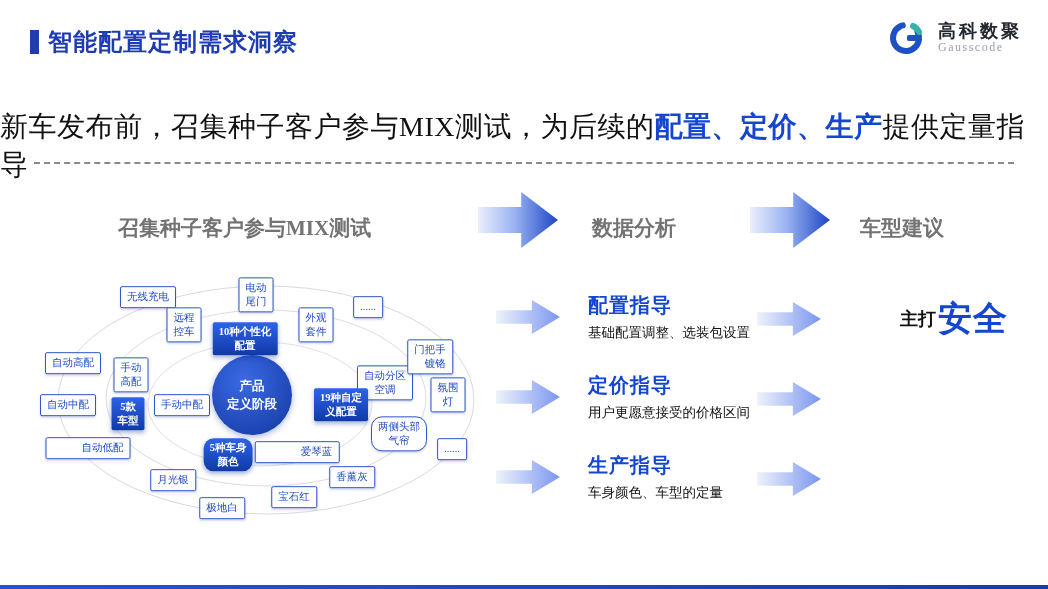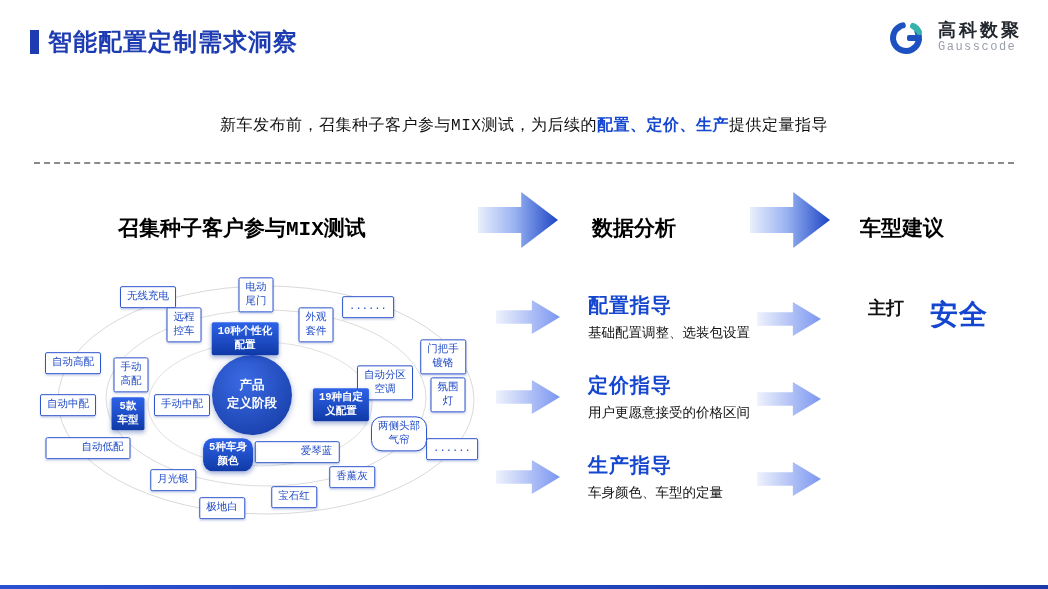--- a/index.html
+++ b/index.html
@@ -1,34 +1,34 @@
 <!DOCTYPE html>
 <html><head>
 <meta charset="utf-8">
 <style>
   html,body{margin:0;padding:0;background:#e8e8e8;}
   .slide{
     position:relative;width:1048px;height:589px;background:#ffffff;
-    font-family:Liberation Mono, monospace;overflow:hidden;
+    font-family:Liberation Serif, serif;overflow:hidden;
     margin:0 auto;
   }
   
   .title-block{position:absolute;left:30px;top:26px;display:flex;align-items:center;gap:9px;}
   .title-bar{width:9px;height:24px;background:#1e3cb2;display:inline-block;}
   .page-title{font-size:24px;font-weight:bold;color:#1e3cb2;margin:0;letter-spacing:1px;}
   .logo{position:absolute;right:26px;top:18px;display:flex;align-items:center;gap:12px;}
   .logo-text{display:flex;flex-direction:column;line-height:1.15;}
   .logo-name{font-size:18px;font-weight:bold;color:#23272e;letter-spacing:3px;}
   .logo-sub{font-size:12px;color:#9aa0aa;letter-spacing:1.5px;}
   
-  .subtitle{position:absolute;left:0;right:0;top:108px;text-align:center;font-size:16px;color:#111;letter-spacing:0.5px;margin-top:7px;}
+  .subtitle{position:absolute;left:0;right:0;top:108px;font-size:28px;color:#111;letter-spacing:0.5px;}
   .subtitle .hl{color:#1546d0;font-weight:bold;}
   .divider{position:absolute;left:34px;right:34px;top:162px;border-top:2px dashed #8a8a8a;}
   
-  .col-heading{position:absolute;font-size:21px;font-weight:bold;color:#000000;top:214px;white-space:nowrap;}
+  .col-heading{position:absolute;font-size:21px;font-weight:bold;color:#737373;top:214px;white-space:nowrap;}
   .col-heading.left{left:118px;}
   .col-heading.mid{left:592px;}
   .col-heading.right{left:860px;}
   .big-arrow{
     position:absolute;top:192px;width:80px;height:56px;
     background:linear-gradient(90deg,#e9effc 0%,#9bb4f2 45%,#1c46c4 100%);
     clip-path:polygon(0 27%,54% 27%,54% 0,100% 50%,54% 100%,54% 73%,0 73%);
   }
   
   .diagram{position:absolute;left:28px;top:262px;width:470px;height:300px;}
@@ -54,23 +54,23 @@
     white-space:pre-line;z-index:2;box-shadow:0 2px 6px rgba(15,50,150,.35);
   }
   
   .small-arrow{
     position:absolute;width:64px;height:34px;
     background:linear-gradient(90deg,rgba(190,205,245,.25),rgba(85,120,235,.78));
     clip-path:polygon(0 30%,56% 30%,56% 0,100% 50%,56% 100%,56% 70%,0 70%);
   }
   .mid-title{position:absolute;left:588px;font-size:20px;font-weight:bold;color:#1546d0;white-space:nowrap;letter-spacing:1px;}
   .mid-desc{position:absolute;left:588px;font-size:13.5px;color:#111;white-space:nowrap;}
-  .keyword-group{position:absolute;left:868px;display:flex;align-items:flex-start;gap:10px;white-space:nowrap;}
+  .keyword-group{position:absolute;left:900px;display:flex;align-items:center;gap:2px;white-space:nowrap;}
   .kw-prefix{font-size:18px;font-weight:bold;color:#111;}
-  .kw-main{font-size:28px;font-weight:bold;color:#1546d0;letter-spacing:1px;margin-left:16px;}
+  .kw-main{font-size:34px;font-weight:bold;color:#1546d0;letter-spacing:1px;}
   
   .bottom-bar{position:absolute;left:0;right:0;bottom:0;height:4px;background:linear-gradient(90deg,#2b50d0,#1a3aa8);}
 </style>
 </head>
 <body>
 
 <div class="slide">
 
   <div class="title-block">
     <span class="title-bar"></span>
@@ -124,21 +124,21 @@
 高配</div>
         <div class="node" style="left: 40px; top: 143px;">自动中配</div>
         <div class="node" style="left: 154px; top: 143px;">手动中配</div>
         <div class="node primary" style="left: 100px; top: 152px;">5款
 车型</div>
         <div class="node" style="left: 60px; top: 186px; padding-left: 35px;">自动低配</div>
         <div class="node primary" style="left: 313px; top: 143px;">19种自定
 义配置</div>
         <div class="node" style="left: 357px; top: 121px;">自动分区
 空调</div>
-        <div class="node" style="left: 415px; top: 95px;">门把手
+        <div class="node" style="left: 402px; top: 95px; text-align: right;">门把手
 镀铬</div>
         <div class="node" style="left: 420px; top: 133px;">氛围
 灯</div>
         <div class="node" style="left: 371px; top: 172px; border-radius: 11px;">两侧头部
 气帘</div>
         <div class="node" style="left: 424px; top: 187px;">......</div>
         <div class="node primary" style="left: 200px; top: 193px; border-radius: 10px;">5种车身
 颜色</div>
         <div class="node" style="left: 269px; top: 190px; padding-left: 45px;">爱琴蓝</div>
         <div class="node" style="left: 324px; top: 215px;">香薰灰</div>

